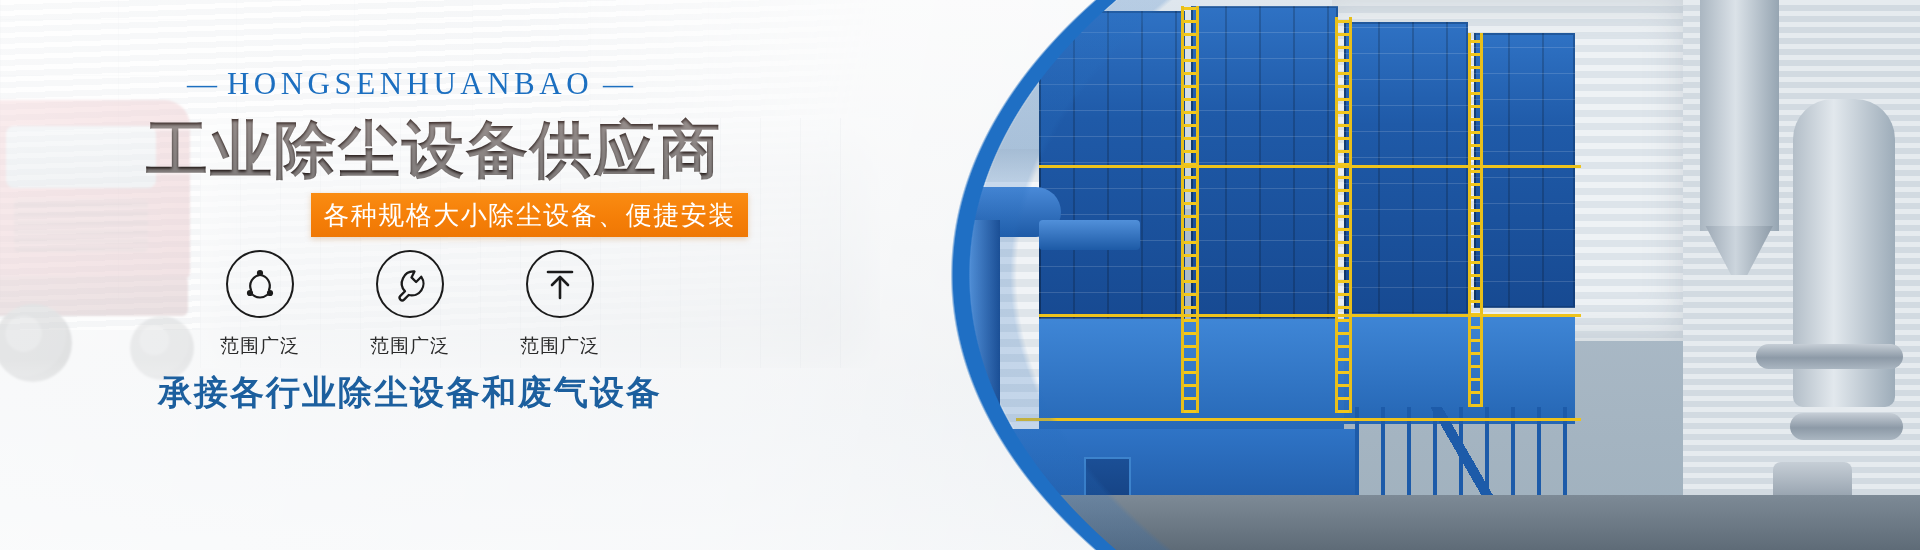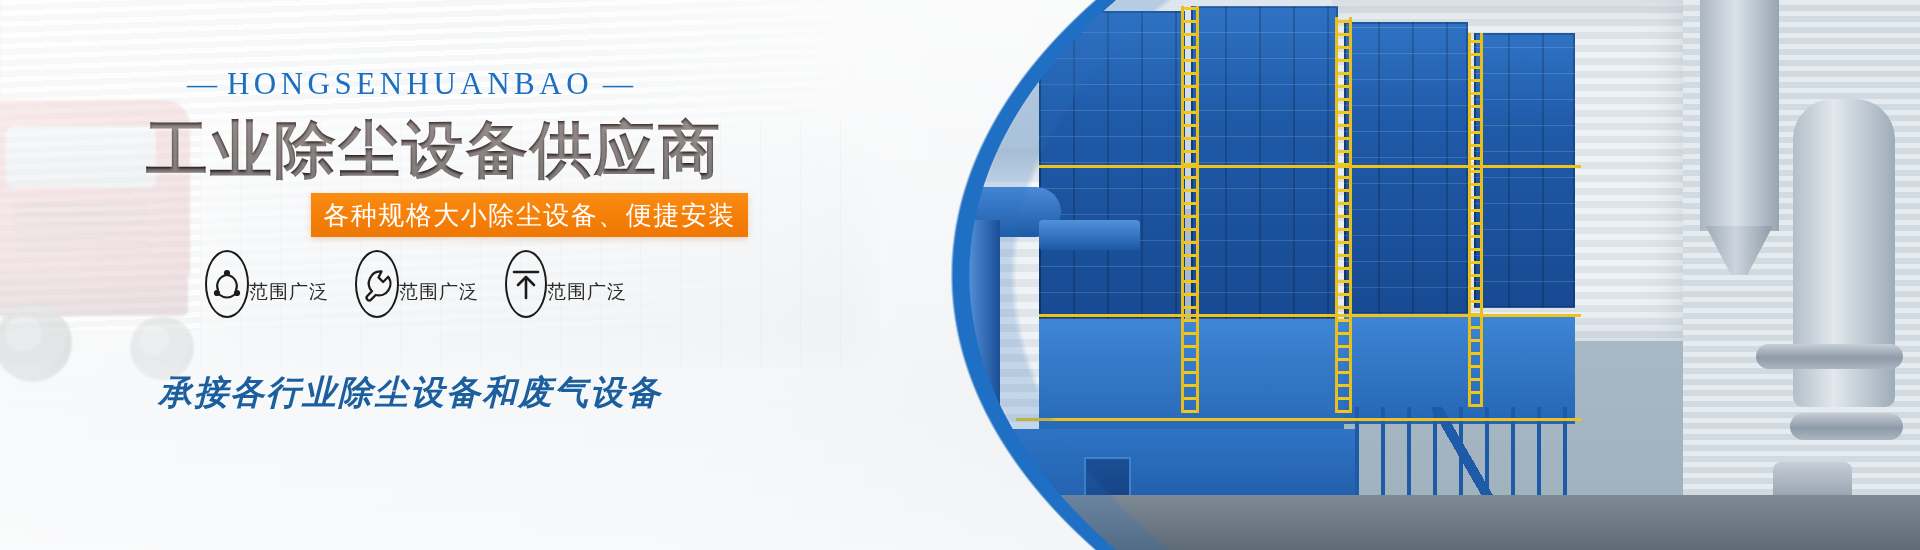--- a/index.html
+++ b/index.html
@@ -224,32 +224,31 @@
     background:linear-gradient(180deg,#fa8c12 0%,#f57f08 55%,#ef7704 100%);
     display:flex; align-items:center; justify-content:center;
     color:#ffffff; font-size:26px; letter-spacing:1.5px; white-space:nowrap;
     box-shadow:0 2px 6px rgba(190,100,10,.25);
   }
 
   .features {
     position:absolute; left:0; top:250px; width:820px;
     display:flex; justify-content:center; gap:40px;
   }
-  .feature { width:110px; display:flex; align-items:center; }
+  .feature { width:110px; display:flex; flex-direction:column; align-items:center; }
   .f-circle {
     width:68px; height:68px; border-radius:50%; border:2.5px solid #1b1b1b;
     display:flex; align-items:center; justify-content:center; background:transparent;
   }
   .f-label { margin-top:15px; font-size:19px; color:#2b2b2b; letter-spacing:1px; white-space:nowrap; }
 
   .tagline {
     position:absolute; left:0; top:370px; width:820px; text-align:center;
     font-size:34px; font-weight:bold; color:#1c5f9e; letter-spacing:2px; white-space:nowrap;
     text-shadow:0 1px 2px rgba(255,255,255,.55);
-    font-style:italic;
   }
 </style>
 </head>
 <body>
 
 <div id="banner">
 
   <div class="bg-base"></div>
   <div class="bg-ribs"></div>
   <div class="bg-grid"></div>

